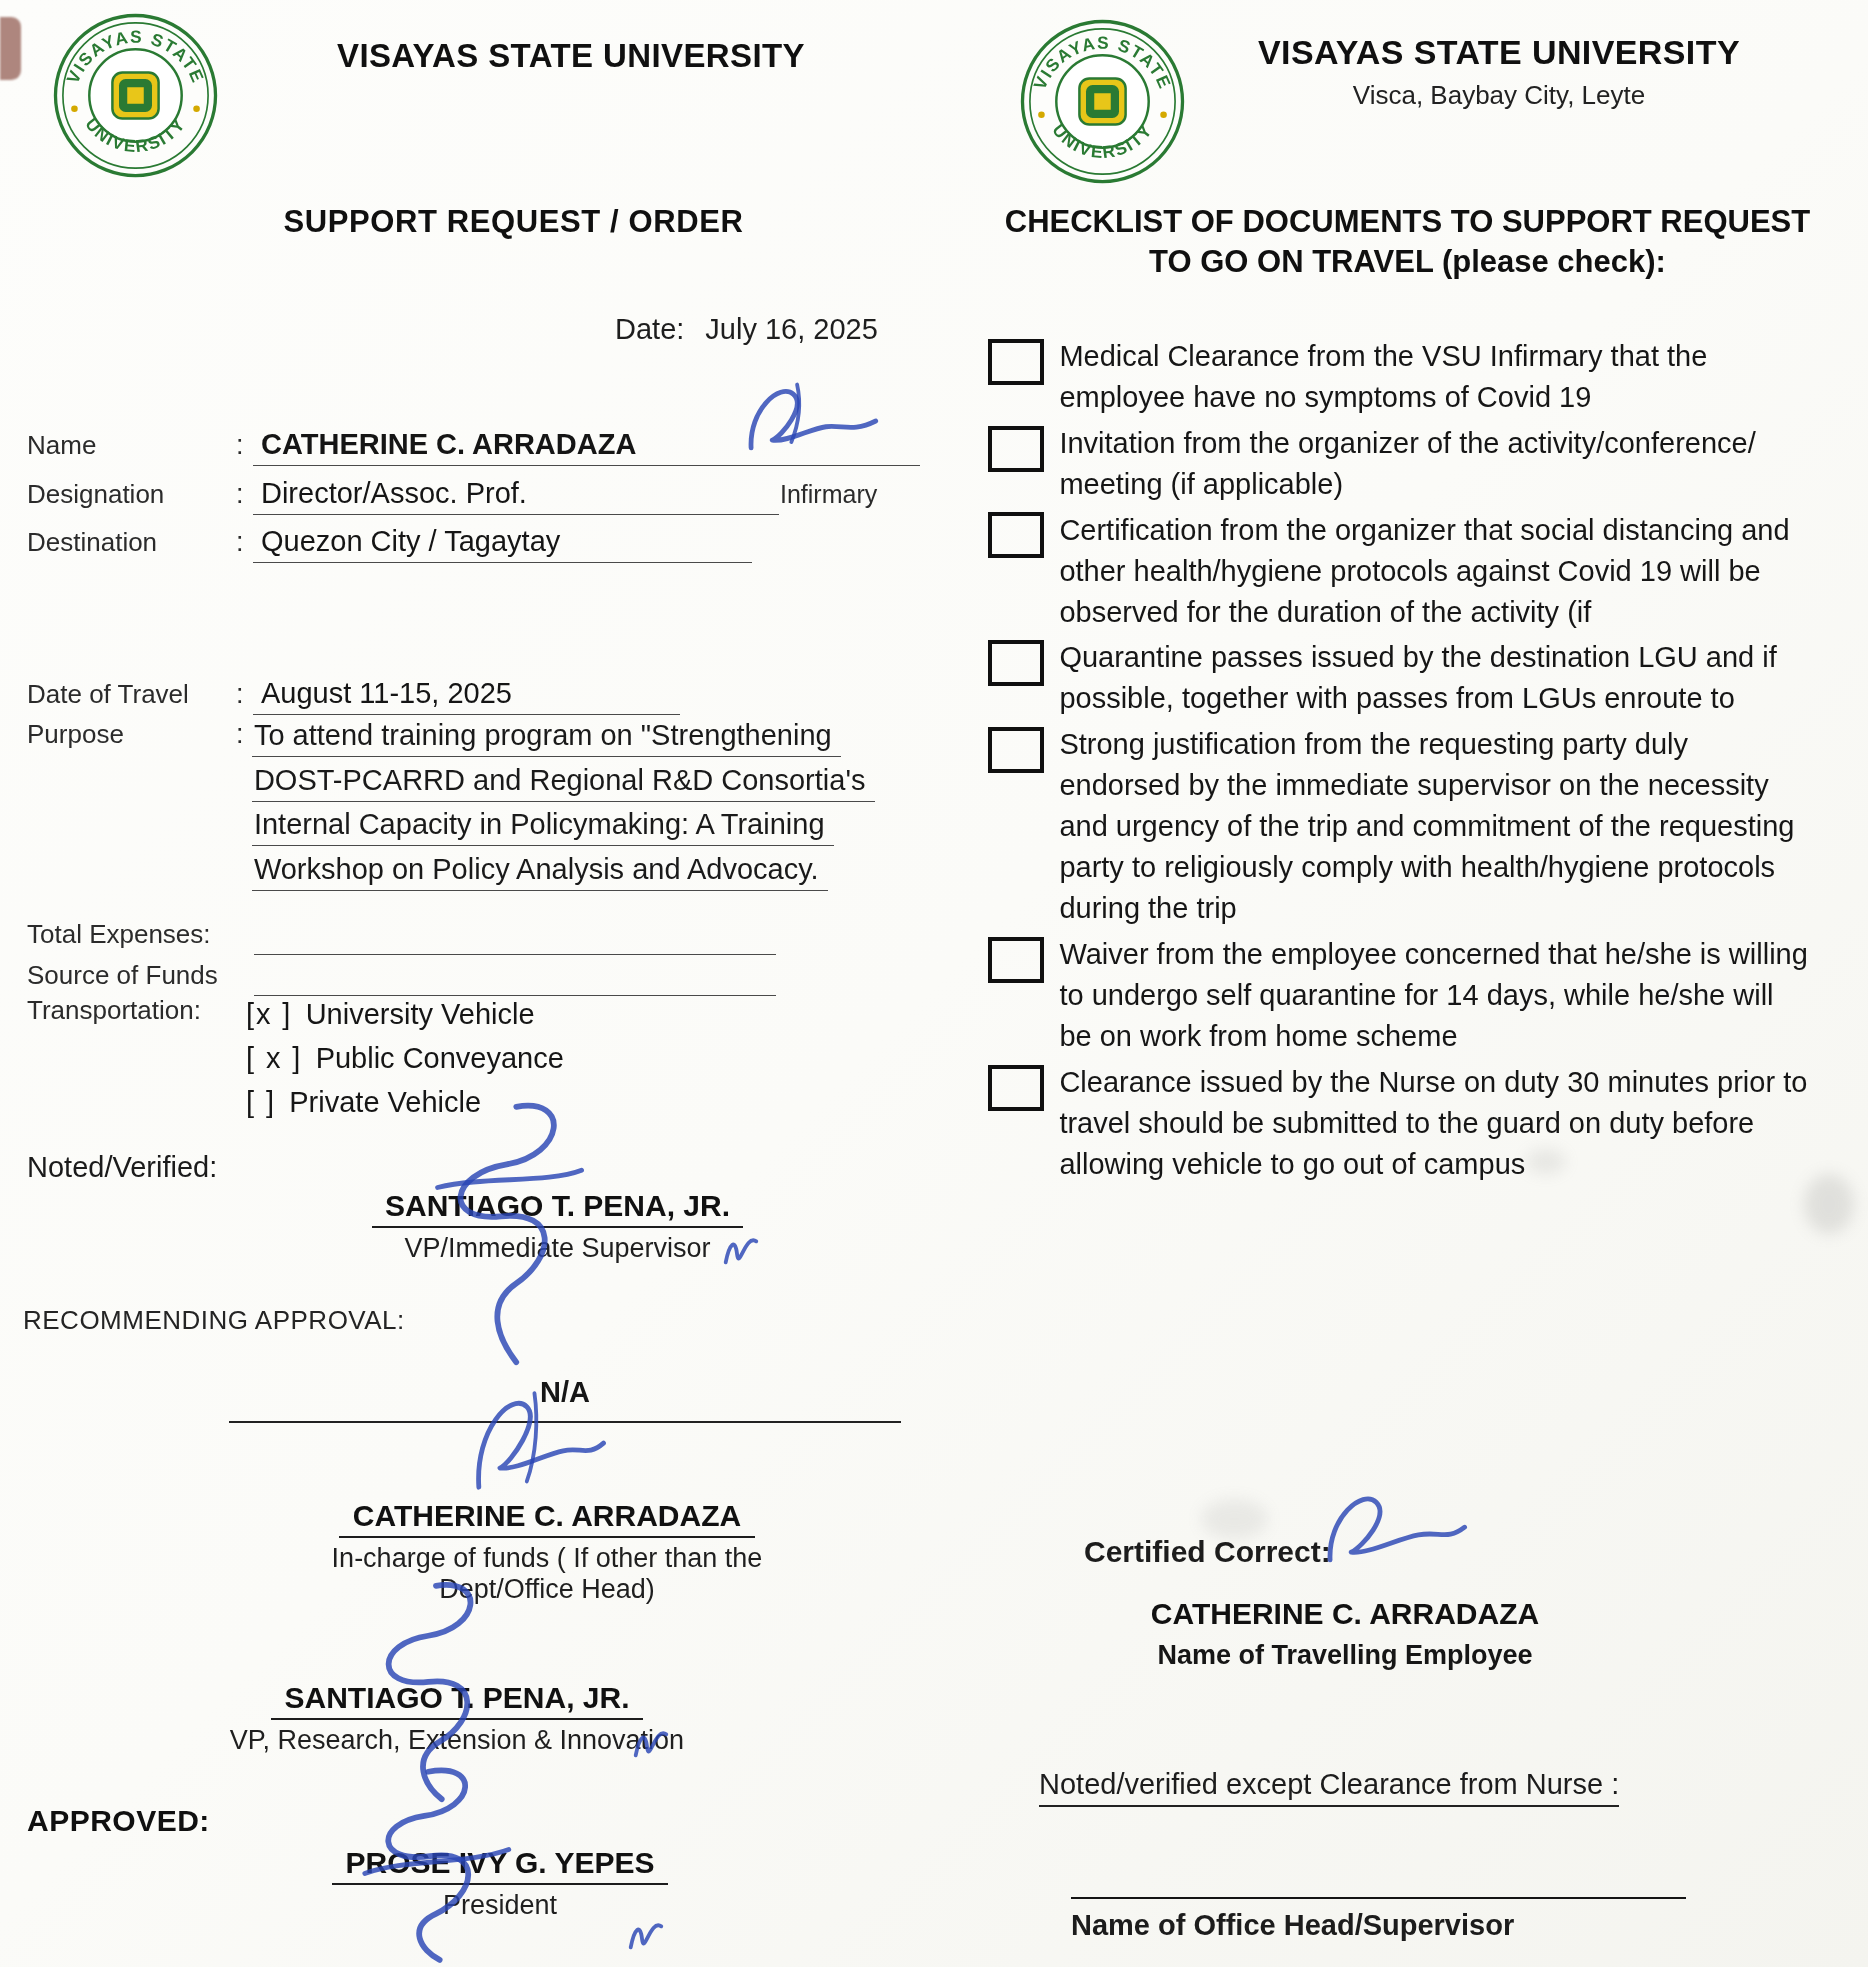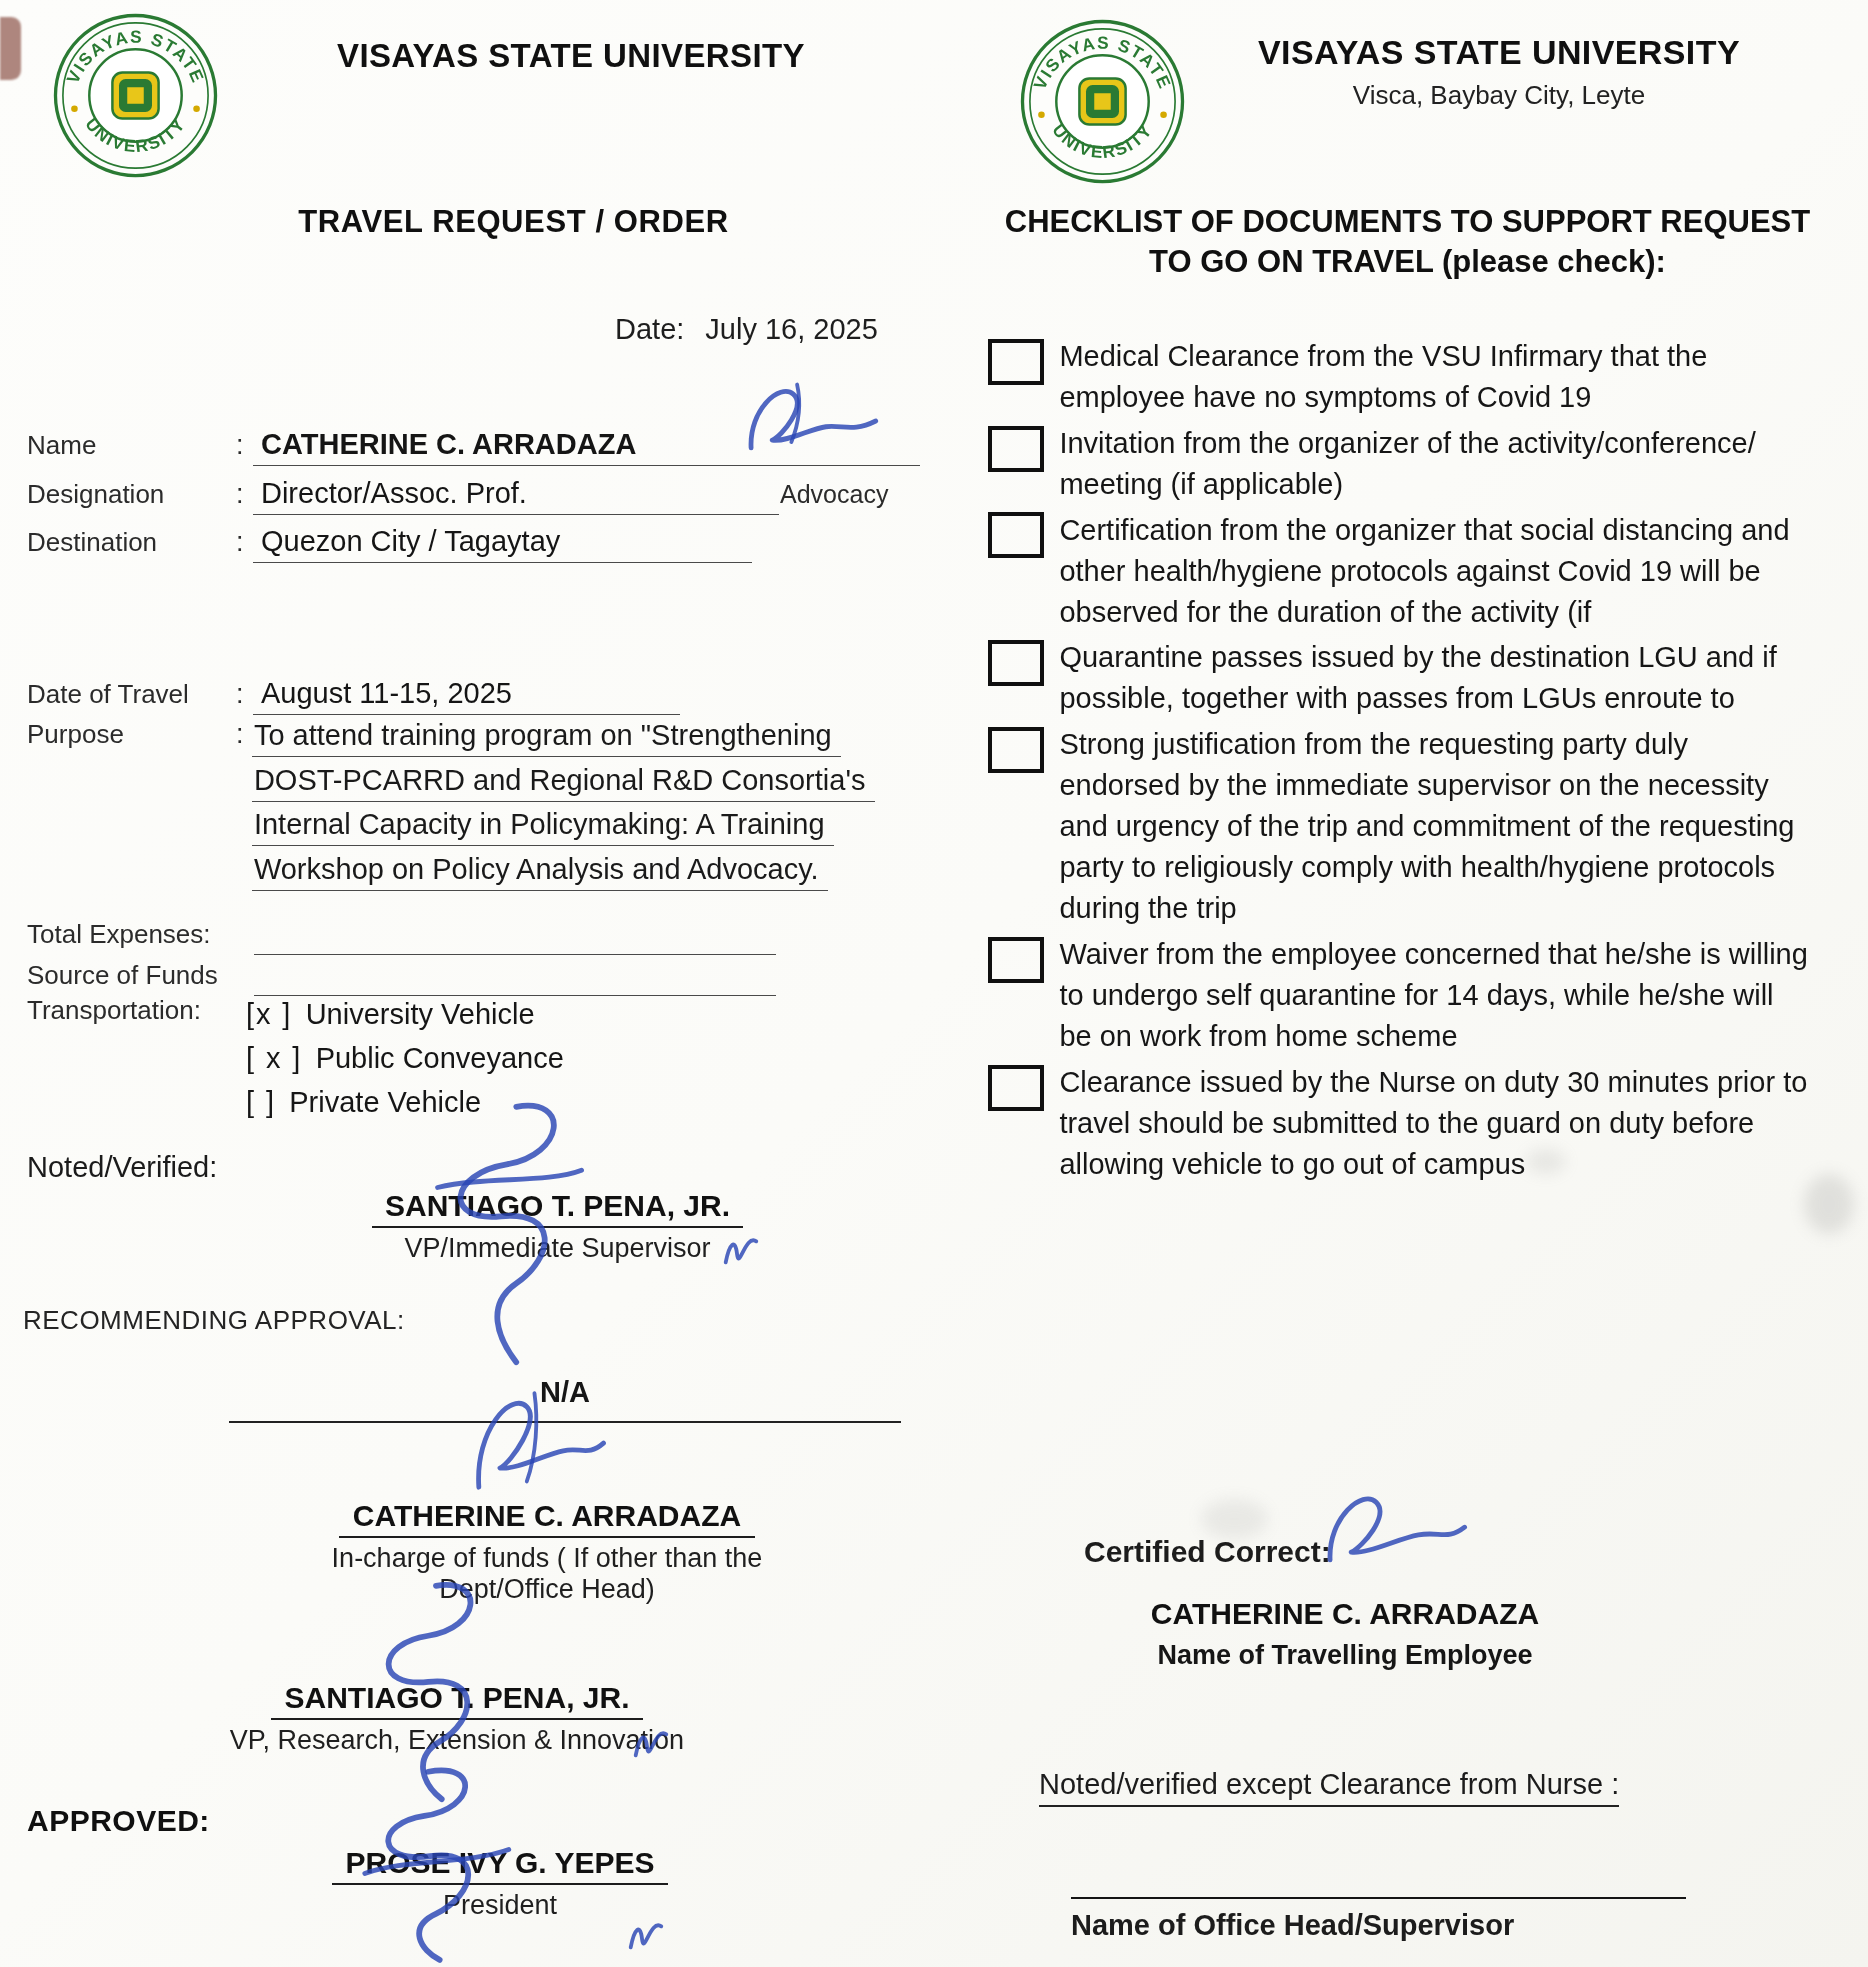--- a/index.html
+++ b/index.html
@@ -82,39 +82,39 @@
       <circle cx="13" cy="58" r="2" fill="#d4a900"></circle>
       <circle cx="87" cy="58" r="2" fill="#d4a900"></circle>
       <rect x="36" y="36" width="28" height="28" rx="6" fill="#e8c619" stroke="#2a7a33" stroke-width="1.5"></rect>
       <rect x="40" y="40" width="20" height="20" rx="4" fill="#2a7a33"></rect>
       <rect x="45" y="45" width="10" height="10" fill="#e8c619"></rect>
     </svg>
   </div>
 
   <div class="abs univ-title center" style="left:259px;top:37px;width:624px;">VISAYAS STATE UNIVERSITY</div>
 
-  <div class="abs form-title center" style="left:259px;top:204px;width:509px;">TRAVEL REQUEST / ORDER</div>
+  <div class="abs form-title center" style="left:259px;top:204px;width:509px;">SUPPORT REQUEST / ORDER</div>
 
   <div class="abs date-line" style="left:615px;top:313px;justify-content:center;">
     <span>Date:</span>
     <span>July 16, 2025</span>
   </div>
 
   <div class="row" style="top:428px;">
     <span class="flabel">Name</span>
     <span class="fcolon">:</span>
     <span class="fvalue b w680">CATHERINE C. ARRADAZA</span>
   </div>
 
   <div class="row" style="top:477px;">
     <span class="flabel">Designation</span>
     <span class="fcolon">:</span>
     <span class="fvalue w533">Director/Assoc. Prof.</span>
   </div>
-  <div class="abs sig-caption" style="left:780px;top:480px;">Advocacy</div>
+  <div class="abs sig-caption" style="left:780px;top:480px;">Infirmary</div>
 
   <div class="row" style="top:525px;">
     <span class="flabel">Destination</span>
     <span class="fcolon">:</span>
     <span class="fvalue w505">Quezon City / Tagaytay</span>
   </div>
 
   <div class="row" style="top:677px;">
     <span class="flabel">Date of Travel</span>
     <span class="fcolon">:</span>

